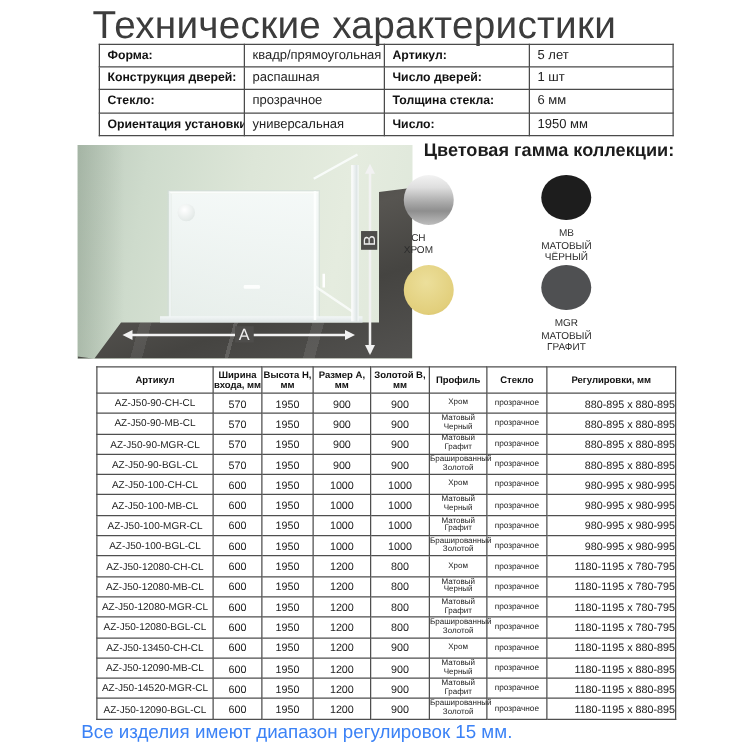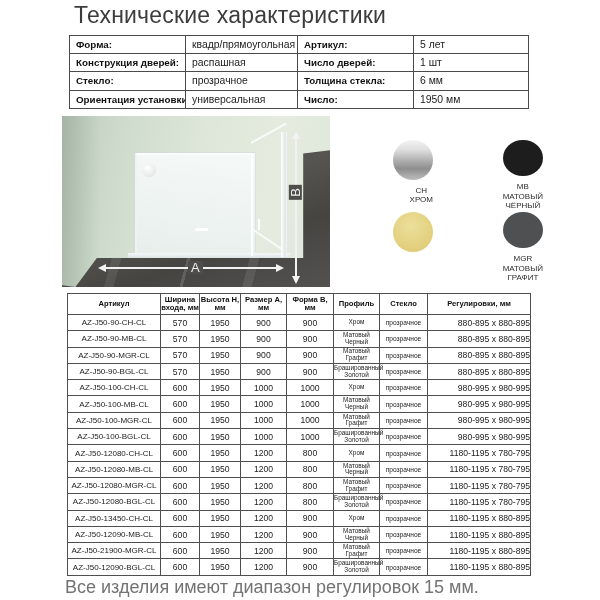--- a/index.html
+++ b/index.html
@@ -1,23 +1,23 @@
 <!DOCTYPE html>
 <html><head>
 <meta charset="utf-8">
 <style>
   html,body{margin:0;padding:0;background:#fff;}
   .canvas{position:relative;width:600px;height:600px;background:#fff;overflow:hidden;
           font-family:"Liberation Sans","DejaVu Sans",sans-serif;color:#1d1d1d;}
 
   
-  .page-title{position:absolute;left:74px;top:2px;font-size:23px;font-weight:500;color:#3c3c3c;letter-spacing:.2px;}
-
-  
-  table{border-collapse:collapse;}
+  .page-title{position:absolute;left:74px;top:2px;font-size:31px;font-weight:500;color:#3c3c3c;letter-spacing:.2px;}
+
+  
+  table{border-collapse:collapse;margin-left:10px;}
   .spec-table{position:absolute;left:69px;top:35px;width:459px;table-layout:fixed;}
   .spec-table td{border:1px solid #4a4a4a;height:17.2px;padding:0 0 0 6px;vertical-align:middle;
                  white-space:nowrap;overflow:hidden;}
   .spec-table td.lbl{font-weight:bold;font-size:9.8px;color:#111;}
   .spec-table td.val{font-size:10.4px;color:#222;}
   .spec-table col.c0{width:116px}.spec-table col.c1{width:112px}
   .spec-table col.c2{width:116px}.spec-table col.c3{width:115px}
 
   
   .photo{position:absolute;left:62px;top:116px;width:268px;height:171px;overflow:hidden;
@@ -54,41 +54,41 @@
   .arr-up   {left:230px;top:15px;border-left:4px solid transparent;border-right:4px solid transparent;border-bottom:8px solid #f2f2f2;}
   .arr-down {left:230px;top:160px;border-left:4px solid transparent;border-right:4px solid transparent;border-top:8px solid #f2f2f2;}
   .dim-label{position:absolute;font-size:13px;color:#eeeeee;background:#4e4d4b;padding:0 3px;line-height:13px;}
   .dim-a-label{left:126px;top:145px;}
   .dim-b-label{left:226px;top:70px;transform:rotate(-90deg);}
 
   
   .colors-heading{position:absolute;left:339px;top:113px;font-size:14.5px;font-weight:bold;color:#1c1c1c;}
   .swatch-grid{position:absolute;left:323px;top:138px;width:220px;display:grid;
                grid-template-columns:110px 110px;grid-auto-rows:72px;}
-  .swatch{display:flex;flex-direction:column;align-items:flex-end;padding-top:2px;}
+  .swatch{display:flex;flex-direction:column;align-items:flex-start;padding-top:2px;}
   .swatch .circle{width:40px;height:40px;border-radius:50%;}
   .swatch .circle.chrome{background:linear-gradient(180deg,#f3f3f3 0%,#dedede 25%,#a9a9a9 55%,#8e8e8e 72%,#bdbdbd 100%);}
   .swatch .labels{margin-top:6px;font-size:8px;line-height:9.2px;text-align:center;color:#2c2c2c;white-space:pre-line;}
 
   
   .products-table{position:absolute;left:67px;top:293px;width:463px;table-layout:fixed;}
   .products-table th,.products-table td{border:1px solid #4f4f4f;text-align:center;vertical-align:middle;padding:0;}
   .products-table th{font-size:7.6px;line-height:8.4px;font-weight:bold;height:20px;white-space:pre-line;color:#111;}
   .products-table td{height:15.3px;color:#222;}
   .products-table td.c0{font-size:8px;}
   .products-table td.c1,.products-table td.c2,.products-table td.c3,.products-table td.c4{font-size:8.6px;}
   .products-table td.c5{font-size:6.4px;line-height:6.8px;white-space:pre-line;}
   .products-table td.c6{font-size:6.6px;}
   .products-table td.c7{font-size:8.6px;text-align:right;}
   .products-table col.p0{width:93px}.products-table col.p1{width:39px}.products-table col.p2{width:41px}
   .products-table col.p3{width:46px}.products-table col.p4{width:47px}.products-table col.p5{width:46px}
   .products-table col.p6{width:48px}.products-table col.p7{width:103px}
 
   
-  .footer-note{position:absolute;left:65px;top:577px;font-size:18px;color:#737373;}
+  .footer-note{position:absolute;left:65px;top:577px;font-size:15px;color:#3b82f6;}
 </style>
 </head>
 <body>
 
 <div class="canvas">
 
   <div class="page-title">Технические характеристики</div>
 
   <table class="spec-table">
     <colgroup>
@@ -140,20 +140,21 @@
     <div class="dim dim-a-line"></div>
     <div class="arrow arr-left"></div>
     <div class="arrow arr-right"></div>
     <div class="dim-label dim-a-label">A</div>
     <div class="dim dim-b-line"></div>
     <div class="arrow arr-up"></div>
     <div class="arrow arr-down"></div>
     <div class="dim-label dim-b-label">B</div>
   </div>
 
+  <div class="colors-heading">Цветовая гамма коллекции:</div>
   <div class="swatch-grid">
       <div class="swatch">
         <div class="circle chrome"></div>
         <div class="labels">CH
 ХРОМ</div>
       </div>
       <div class="swatch">
         <div class="circle" style="background: rgb(29, 29, 29);"></div>
         <div class="labels">MB
 МАТОВЫЙ
@@ -183,21 +184,21 @@
       </colgroup>
     <thead>
         <tr>
           <th>Артикул</th>
           <th>Ширина
 входа, мм</th>
           <th>Высота H,
 мм</th>
           <th>Размер A,
 мм</th>
-          <th>Форма B,
+          <th>Золотой B,
 мм</th>
           <th>Профиль</th>
           <th>Стекло</th>
           <th>Регулировки, мм</th>
         </tr>
       </thead>
     <tbody>
         <tr>
           <td class="c0">AZ-J50-90-CH-CL</td>
           <td class="c1">570</td>
@@ -339,21 +340,21 @@
           <td class="c1">600</td>
           <td class="c2">1950</td>
           <td class="c3">1200</td>
           <td class="c4">900</td>
           <td class="c5">Матовый
 Черный</td>
           <td class="c6">прозрачное</td>
           <td class="c7">1180-1195 x 880-895</td>
         </tr>
         <tr>
-          <td class="c0">AZ-J50-21900-MGR-CL</td>
+          <td class="c0">AZ-J50-14520-MGR-CL</td>
           <td class="c1">600</td>
           <td class="c2">1950</td>
           <td class="c3">1200</td>
           <td class="c4">900</td>
           <td class="c5">Матовый Графит</td>
           <td class="c6">прозрачное</td>
           <td class="c7">1180-1195 x 880-895</td>
         </tr>
         <tr>
           <td class="c0">AZ-J50-12090-BGL-CL</td>

